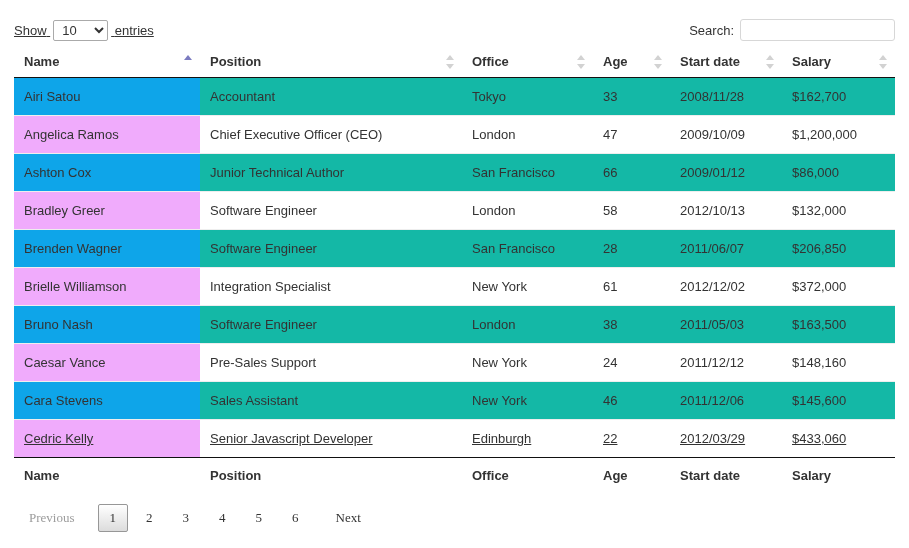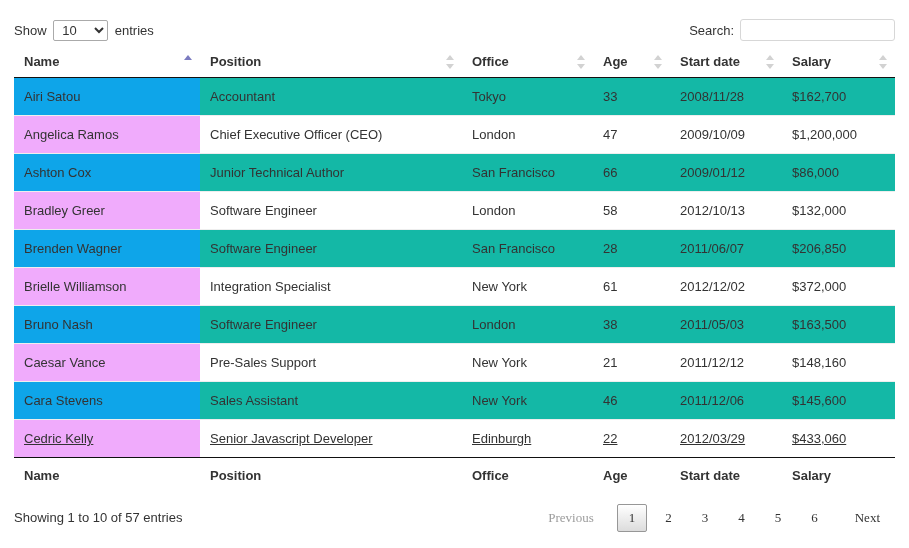--- a/index.html
+++ b/index.html
@@ -28,20 +28,21 @@
     height: 46px;
     display: flex;
     align-items: center;
     justify-content: space-between;
     padding-top: 14px;
   }
   .length-control {
     font-size: 13px;
     color: #333;
     white-space: nowrap;
+    text-decoration: underline;
   }
   select.length-select {
     font-family: "Liberation Sans", sans-serif;
     font-size: 13px;
     color: #333;
     padding: 1px 2px 1px 4px;
     margin: 0 3px;
     height: 21px;
     width: 55px;
     border: 1px solid #aaa;
@@ -338,21 +339,21 @@
           <td>Software Engineer</td>
           <td>London</td>
           <td>38</td>
           <td>2011/05/03</td>
           <td>$163,500</td>
         </tr>
         <tr class="even">
           <td class="sorted-col">Caesar Vance</td>
           <td>Pre-Sales Support</td>
           <td>New York</td>
-          <td>21</td>
+          <td>24</td>
           <td>2011/12/12</td>
           <td>$148,160</td>
         </tr>
         <tr class="odd">
           <td class="sorted-col">Cara Stevens</td>
           <td>Sales Assistant</td>
           <td>New York</td>
           <td>46</td>
           <td>2011/12/06</td>
           <td>$145,600</td>
@@ -373,21 +374,20 @@
         <th>Position</th>
         <th>Office</th>
         <th>Age</th>
         <th>Start date</th>
         <th>Salary</th>
       </tr>
     </tfoot>
   </table>
 
   <div class="bottom-controls">
-    <div class="info-text">Showing 1 to 10 of 57 entries</div>
     <div class="paginate" id="paginate">
         <a class="page-btn prev disabled">Previous</a>
         <a class="page-btn num current">1</a>
         <a class="page-btn num">2</a>
         <a class="page-btn num">3</a>
         <a class="page-btn num">4</a>
         <a class="page-btn num">5</a>
         <a class="page-btn num">6</a>
         <a class="page-btn next">Next</a>
       </div>

